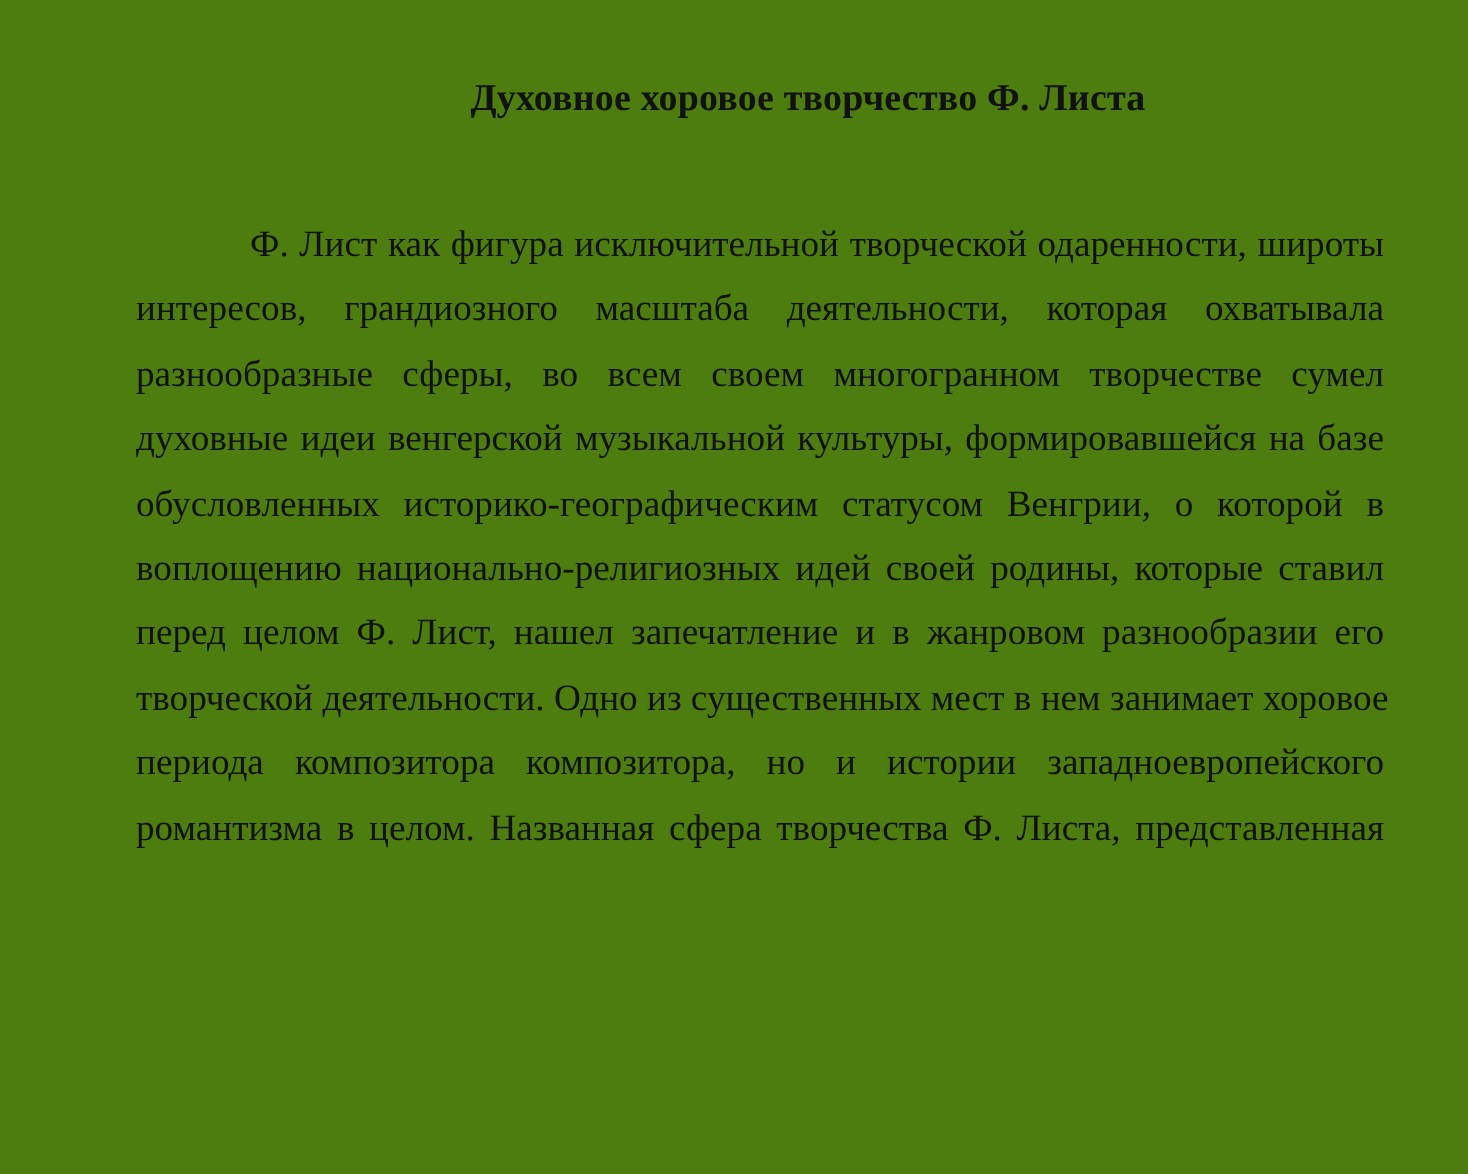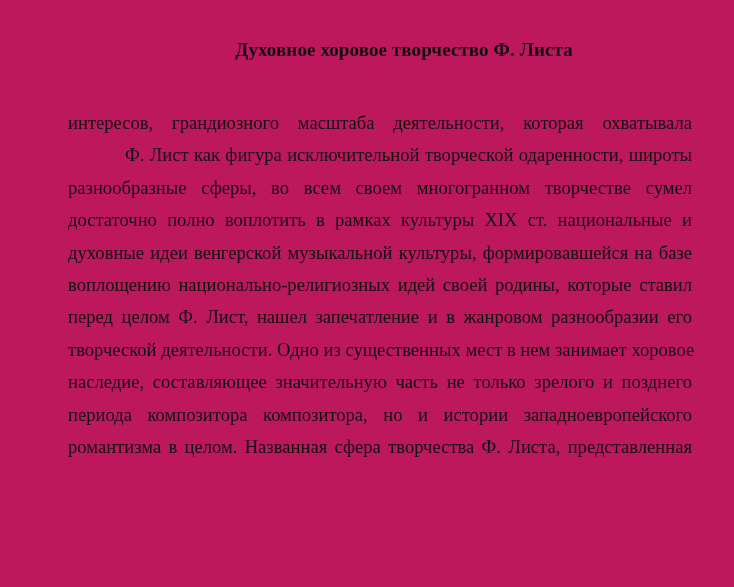--- a/index.html
+++ b/index.html
@@ -14,21 +14,21 @@
       position: relative;
       font-family: "Liberation Serif", "DejaVu Serif", serif;
       color: #111111;
     }
     .page {
       position: absolute;
       left: 0;
       top: 0;
       width: 734px;
       height: 587px;
-      background: #be185d;
+      background: #4d7c0f;
     }
     .title {
       position: absolute;
       left: 68px;
       width: 672px;
       top: 38px;
       margin: 0;
       text-align: center;
       font-weight: bold;
       font-size: 19px;
@@ -54,25 +54,24 @@
       padding-left: 57px;
     }
   </style>
 </head>
 <body>
 
 <div class="page">
   <h1 class="title">Духовное хоровое творчество Ф. Листа</h1>
 
   <div class="lines">
+    <span class="line first">Ф. Лист как фигура исключительной творческой одаренности, широты</span>
     <span class="line">интересов, грандиозного масштаба деятельности, которая охватывала</span>
-    <span class="line first">Ф. Лист как фигура исключительной творческой одаренности, широты</span>
     <span class="line">разнообразные сферы, во всем своем многогранном творчестве сумел</span>
-    <span class="line">достаточно полно воплотить в рамках культуры XIX ст. национальные и</span>
     <span class="line">духовные идеи венгерской музыкальной культуры, формировавшейся на базе</span>
+    <span class="line">обусловленных историко-географическим статусом Венгрии, о которой в</span>
     <span class="line">воплощению национально-религиозных идей своей родины, которые ставил</span>
     <span class="line">перед целом Ф. Лист, нашел запечатление и в жанровом разнообразии его</span>
     <span class="line">творческой деятельности. Одно из существенных мест в нем занимает хоровое</span>
-    <span class="line">наследие, составляющее значительную часть не только зрелого и позднего</span>
     <span class="line">периода композитора композитора, но и истории западноевропейского</span>
     <span class="line">романтизма в целом. Названная сфера творчества Ф. Листа, представленная</span>
   </div>
 </div>
 
 </body></html>

